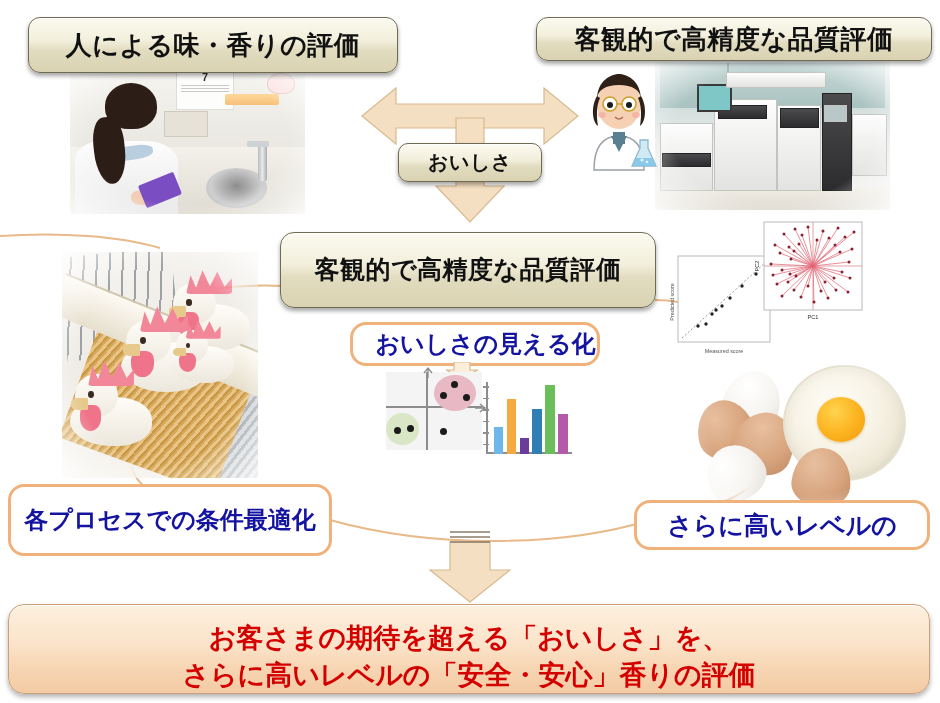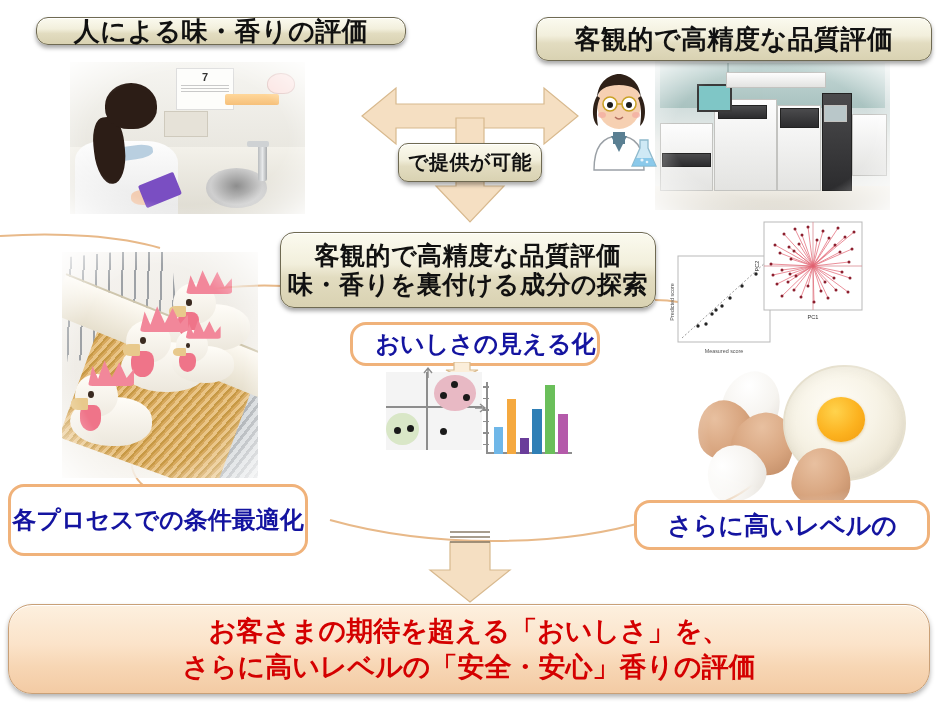--- a/index.html
+++ b/index.html
@@ -39,22 +39,22 @@
     border:3px solid #f0b27a;
     border-radius:16px;
     color:#1414a0;
     font-weight:700;
     line-height:1.2;
   }
 
   
   .banner{
     position:absolute;box-sizing:border-box;
-    display:flex;align-items:center;justify-content:center;text-align:center;
-    border-radius:24px;
+    display:flex;align-items:center;justify-content:flex-end;text-align:center;
+    border-radius:16px;
     background:linear-gradient(180deg,#fdf0df 0%,#fbe3c9 45%,#f7d6b4 70%,#f3cba4 100%);
     border:1px solid #c9a077;
     box-shadow:0 3px 5px rgba(0,0,0,.3), inset 0 1px 0 #fff;
     color:#d40000;
     font-weight:700;
     font-size:27px;
     line-height:1.35;
   }
 
   
@@ -202,37 +202,37 @@
     <circle cx="53" cy="39" r="3" fill="#1a1a1a"></circle>
     <ellipse cx="26" cy="49" rx="4" ry="3" fill="#f3a9a0" opacity=".7"></ellipse>
     <ellipse cx="60" cy="49" rx="4" ry="3" fill="#f3a9a0" opacity=".7"></ellipse>
     <path d="M39 51 Q43 55 47 51" stroke="#b5705f" stroke-width="1.4" fill="none"></path>
     <path d="M64 74 L72 74 L72 82 L80 100 L56 100 L64 82 Z" fill="#cfe9f5" stroke="#8fb9cc" stroke-width="1.3"></path>
     <path d="M60 92 L76 92 L80 100 L56 100 Z" fill="#7fc3e8" opacity=".85"></path>
     <ellipse cx="66" cy="94" rx="1.6" ry="1.6" fill="#fff" opacity=".8"></ellipse>
     <ellipse cx="71" cy="96" rx="1.3" ry="1.3" fill="#fff" opacity=".8"></ellipse>
   </svg>
 
-  <div class="pill hdr" style="left:36px;top:17px;width:370px;height:28px;">
+  <div class="pill hdr" style="left:28px;top:17px;width:370px;height:56px;">
     <span>人による味・香りの評価</span>
   </div>
 
   <div class="pill hdr" style="left:536px;top:17px;width:396px;height:44px;">
     <span>客観的で高精度な品質評価</span>
   </div>
 
   <svg style="position:absolute;left:352px;top:78px;width:236px;height:150px;" viewBox="0 0 236 150">
     <g>
       <path class="arrow-fill" d="M10 38 L44 10 L44 26 L192 26 L192 10 L226 38 L192 66 L192 50 L44 50 L44 66 Z"></path>
       <path class="arrow-fill" d="M104 40 L132 40 L132 108 L152 108 L118 144 L84 108 L104 108 Z"></path>
     </g>
   </svg>
 
   <div class="pill small" style="left:398px;top:143px;width:144px;height:39px;">
-    <span>で提供が可能</span>
+    <span>おいしさ</span>
   </div>
 
   <div class="photo softmask" id="photo-chicken" style="left:62px;top:252px;width:196px;height:226px;">
     <div class="coop-bg"></div>
     <div class="coop-cage"></div>
     <div class="coop-floor"></div>
     <div class="coop-feed"></div>
     <div class="coop-trough"></div>
     <div class="hen" style="left:54%;top:8%;width:42%;height:36%;">
       <div class="body"></div>
@@ -263,21 +263,20 @@
         <div class="head"></div>
         <div class="comb"></div>
       <div class="wattle"></div>
         <div class="beak"></div>
         <div class="eye"></div>
     </div>
   </div>
 
   <div class="pill result" style="left:280px;top:232px;width:376px;height:76px;flex-direction:column;">
     <span>客観的で高精度な品質評価</span>
-    <span>味・香りを裏付ける成分の探索</span>
   </div>
 
   <div class="minichart" style="left:668px;top:218px;width:198px;height:142px;">
     <svg viewBox="0 0 198 142" style="width:198px;height:142px;">
 
       <rect x="10" y="38" width="92" height="86" fill="#ffffff" stroke="#b9b9b9" stroke-width="1"></rect>
       <line x1="14" y1="120" x2="98" y2="44" stroke="#9a9a9a" stroke-width="1" stroke-dasharray="2 2"></line>
       <circle cx="30" cy="108" r="1.7" fill="#222"></circle>
       <circle cx="38" cy="106" r="1.7" fill="#222"></circle>
       <circle cx="44" cy="96" r="1.7" fill="#222"></circle>
@@ -429,21 +428,21 @@
   <div class="photo softmask" id="photo-eggs" style="left:692px;top:356px;width:228px;height:148px;">
     <div class="egg white" style="left:14%;top:10%;width:25%;height:40%;transform:rotate(18deg);"></div>
     <div class="egg brown" style="left:2%;top:30%;width:25%;height:40%;transform:rotate(-14deg);"></div>
     <div class="egg brown" style="left:18%;top:38%;width:27%;height:42%;transform:rotate(26deg);"></div>
     <div class="egg white" style="left:6%;top:60%;width:26%;height:38%;transform:rotate(-28deg);"></div>
     <div class="bowl" style="left:40%;top:6%;width:52%;height:76%;"></div>
     <div class="yolk" style="left:55%;top:28%;width:21%;height:30%;"></div>
     <div class="egg brown" style="left:44%;top:62%;width:26%;height:40%;transform:rotate(6deg);"></div>
   </div>
 
-  <div class="callout" style="left:8px;top:484px;width:300px;height:72px;flex-direction:column;font-size:24px;">
+  <div class="callout" style="left:8px;top:484px;width:324px;height:72px;flex-direction:column;font-size:24px;">
     <span>各プロセスでの条件最適化</span>
   </div>
 
   <div class="callout" style="left:634px;top:500px;width:296px;height:50px;font-size:25px;">
     <span>さらに高いレベルの</span>
   </div>
 
   <svg style="position:absolute;left:416px;top:528px;width:108px;height:76px;" viewBox="0 0 108 76">
     <path class="arrow-fill" d="M34 14 L74 14 L74 42 L94 42 L54 74 L14 42 L34 42 Z"></path>
     <g stroke="#8a7d68" stroke-width="1.6">

